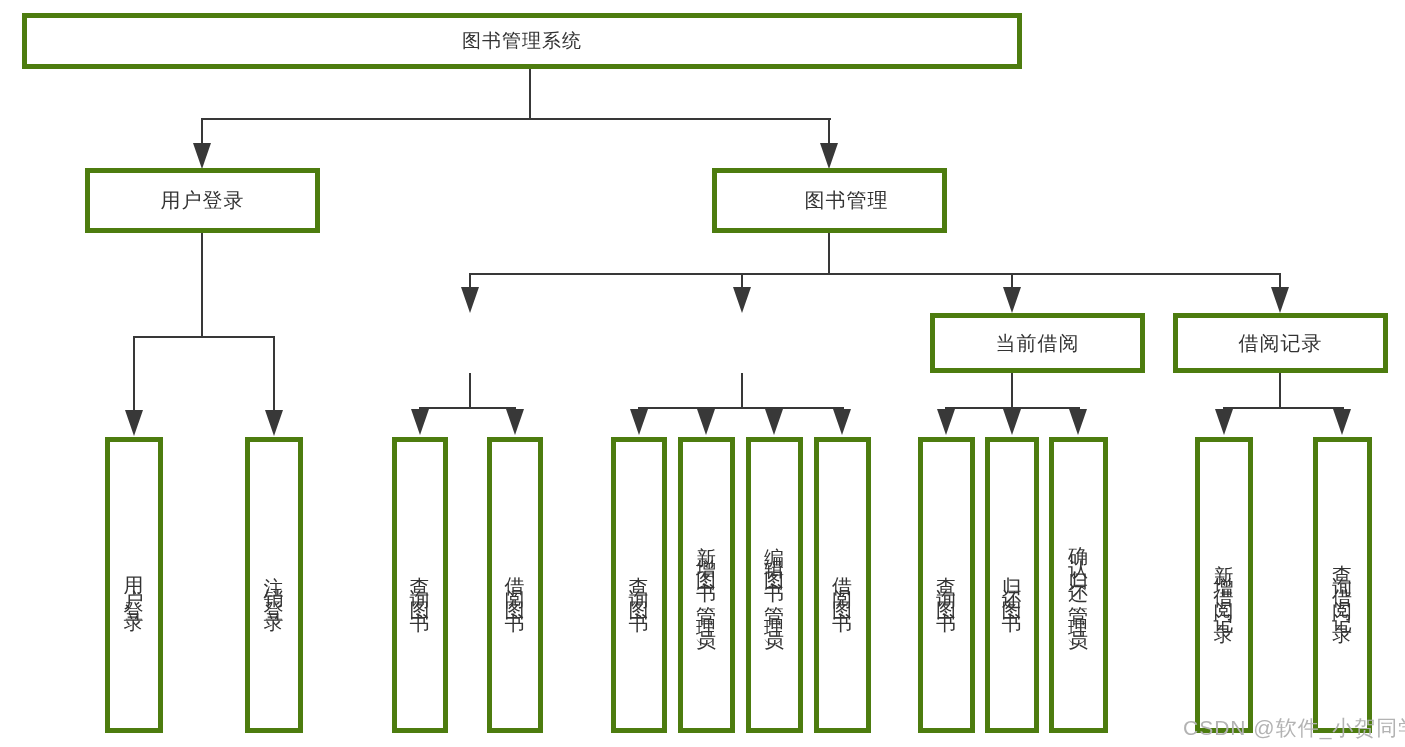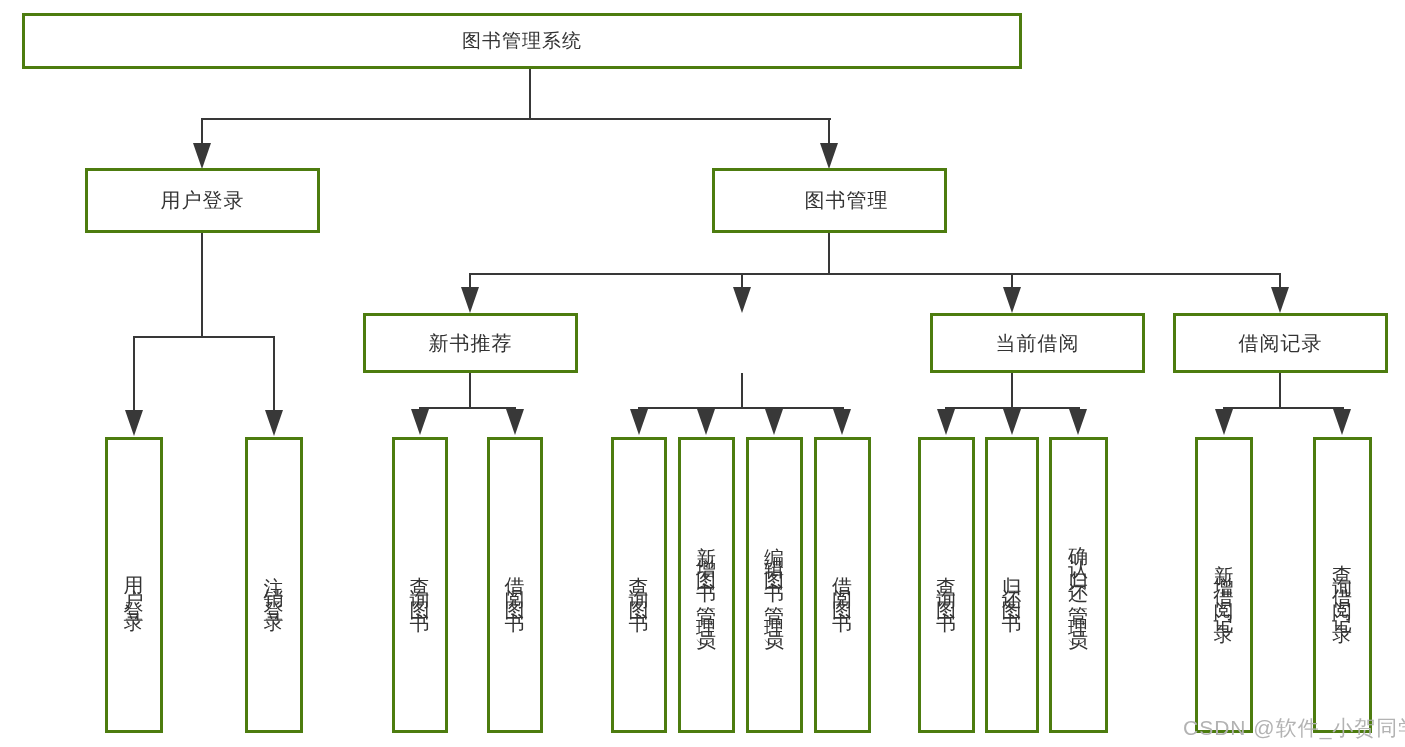--- a/index.html
+++ b/index.html
@@ -1,21 +1,21 @@
 <!DOCTYPE html>
 <html><head>
 <meta charset="utf-8">
 <style>
   html,body{margin:0;padding:0;background:#ffffff;}
   #stage{
     position:relative;width:1405px;height:747px;background:#ffffff;overflow:hidden;
     font-family:"Liberation Sans","DejaVu Sans",sans-serif;color:#333333;
   }
   .box{
-    position:absolute;box-sizing:border-box;border:3px solid #4d7c0f;background:#ffffff;
+    position:absolute;box-sizing:border-box;border:5px solid #4d7c0f;background:#ffffff;
     display:flex;align-items:center;justify-content:center;
   }
   .hlabel{font-size:20px;color:#333333;letter-spacing:1px;white-space:nowrap;}
   .root .hlabel{font-size:19px;}
   .vlabel{
     writing-mode:vertical-rl;font-size:20px;line-height:1;letter-spacing:12px;color:#333333;
     white-space:nowrap;
   }
   .hline,.vline{position:absolute;background:#383838;}
   .hline{height:2px;}
@@ -64,23 +64,20 @@
   <div class="hline" style="left:469px;top:273px;width:812px;"></div>
   <div class="vline" style="left:469px;top:273px;height:15px;"></div>
   <div class="arrow" style="left:461px;top:287px;"></div>
   <div class="vline" style="left:741px;top:273px;height:15px;"></div>
   <div class="arrow" style="left:733px;top:287px;"></div>
   <div class="vline" style="left:1011px;top:273px;height:15px;"></div>
   <div class="arrow" style="left:1003px;top:287px;"></div>
   <div class="vline" style="left:1279px;top:273px;height:15px;"></div>
   <div class="arrow" style="left:1271px;top:287px;"></div>
 
-  <div class="box" style="left:363px;top:313px;width:215px;height:60px;">
-    <span class="hlabel">新书推荐</span>
-  </div>
   <div class="box" style="left:930px;top:313px;width:215px;height:60px;">
     <span class="hlabel">当前借阅</span>
   </div>
   <div class="box" style="left:1173px;top:313px;width:215px;height:60px;">
     <span class="hlabel">借阅记录</span>
   </div>
 
   <div class="vline" style="left:469px;top:373px;height:34px;"></div>
   <div class="hline" style="left:419px;top:407px;width:97px;"></div>
   <div class="arrow" style="left:411px;top:409px;"></div>

